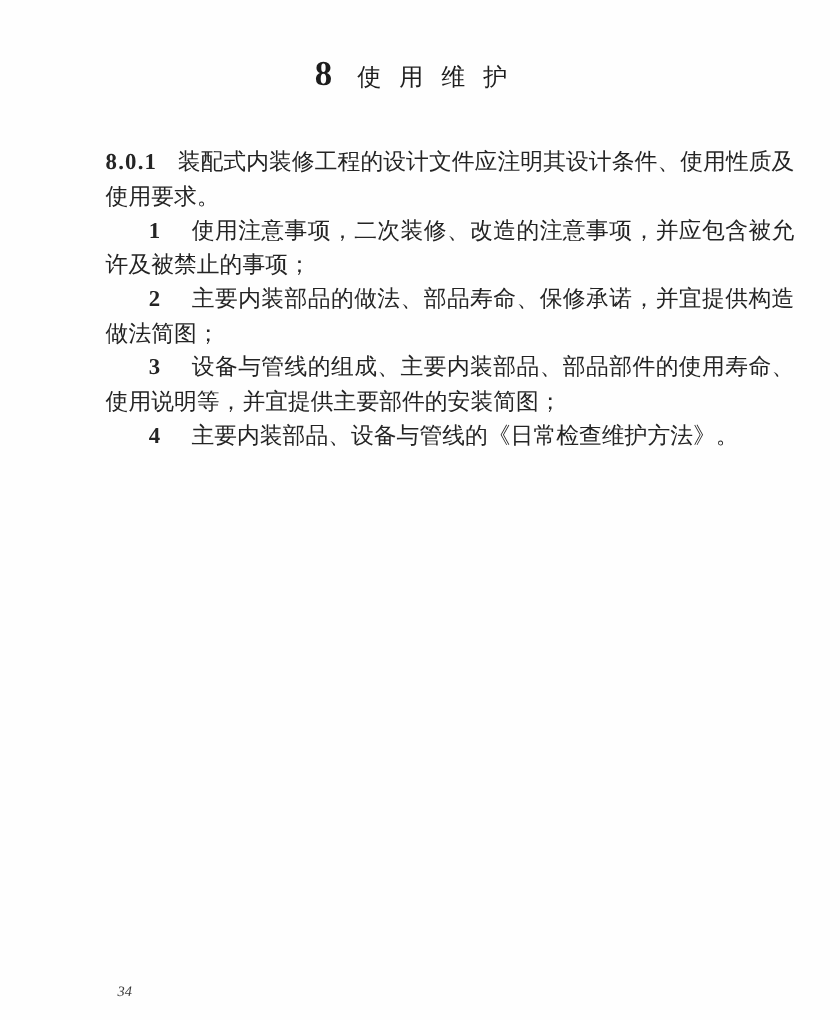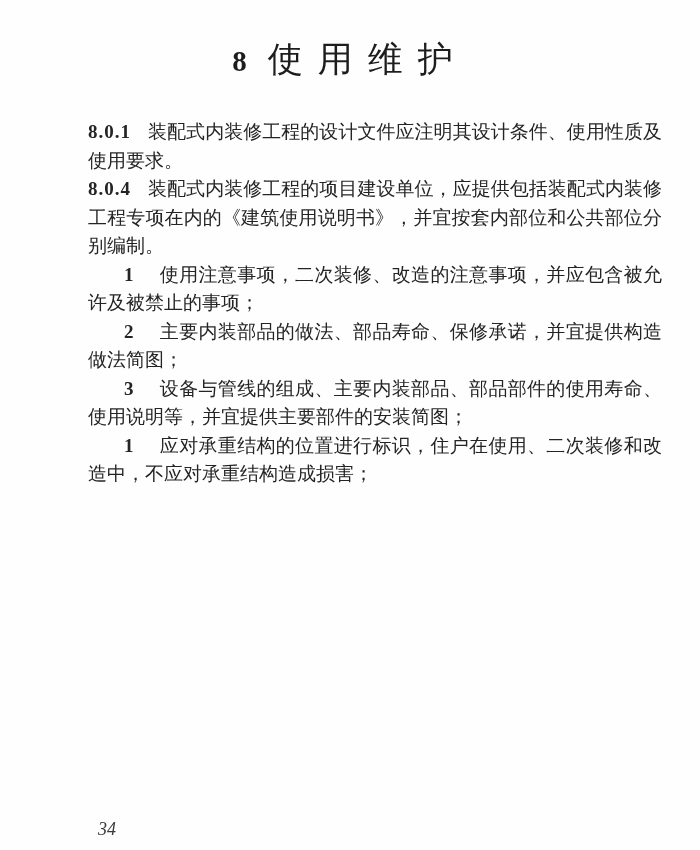--- a/index.html
+++ b/index.html
@@ -21,21 +21,21 @@
     line-height: 36px;
     white-space: nowrap;
   }
   .chapter-title .title-num {
     font-weight: bold;
     font-size: 29px;
     letter-spacing: 0;
     color: #1d1d1d;
   }
   .chapter-title .title-text {
-    font-size: 35px;
+    font-size: 20px;
     letter-spacing: 15px;
     margin-left: 21px;
     color: #1d1d1d;
   }
   .body-text {
     margin-top: 39px;
     padding: 0 38px 0 88px;
     font-size: 19px;
     line-height: 28.5px;
     text-align: justify;
@@ -47,36 +47,35 @@
     letter-spacing: 1px;
     padding-right: 17px;
     font-family: "Liberation Serif", "DejaVu Serif", serif;
   }
   .body-text p.item { text-indent: 36px; }
   .body-text p.item .num { padding-right: 25px; }
   .page-number {
     position: absolute;
     left: 98px;
     top: 819px;
-    font-size: 18px;
+    font-size: 12px;
     font-style: italic;
     color: #3b3b3b;
   }
 </style>
 </head>
 <body>
 
 <div class="page">
 
   <h1 class="chapter-title"><span class="title-num">8</span><span class="title-text">使用维护</span></h1>
 
   <div class="body-text">
     <p class="clause"><span class="num">8.0.1</span><span class="txt">装配式内装修工程的设计文件应注明其设计条件、使用性质及使用要求。</span></p>
-    <p class="clause"><span class="num">8.0.4</span><span class="txt">装配式内装修工程的项目建设单位，应提供包括装配式内装修工程专项在内的《建筑使用说明书》，并宜按套内部位和公共部位分别编制。</span></p>
     <p class="item"><span class="num">1</span><span class="txt">使用注意事项，二次装修、改造的注意事项，并应包含被允许及被禁止的事项；</span></p>
     <p class="item"><span class="num">2</span><span class="txt">主要内装部品的做法、部品寿命、保修承诺，并宜提供构造做法简图；</span></p>
     <p class="item"><span class="num">3</span><span class="txt">设备与管线的组成、主要内装部品、部品部件的使用寿命、使用说明等，并宜提供主要部件的安装简图；</span></p>
-    <p class="item"><span class="num">1</span><span class="txt">应对承重结构的位置进行标识，住户在使用、二次装修和改造中，不应对承重结构造成损害；</span></p>
+    <p class="item"><span class="num">4</span><span class="txt">主要内装部品、设备与管线的《日常检查维护方法》。</span></p>
   </div>
 
   <div class="page-number">34</div>
 
 </div>
 
 </body></html>

